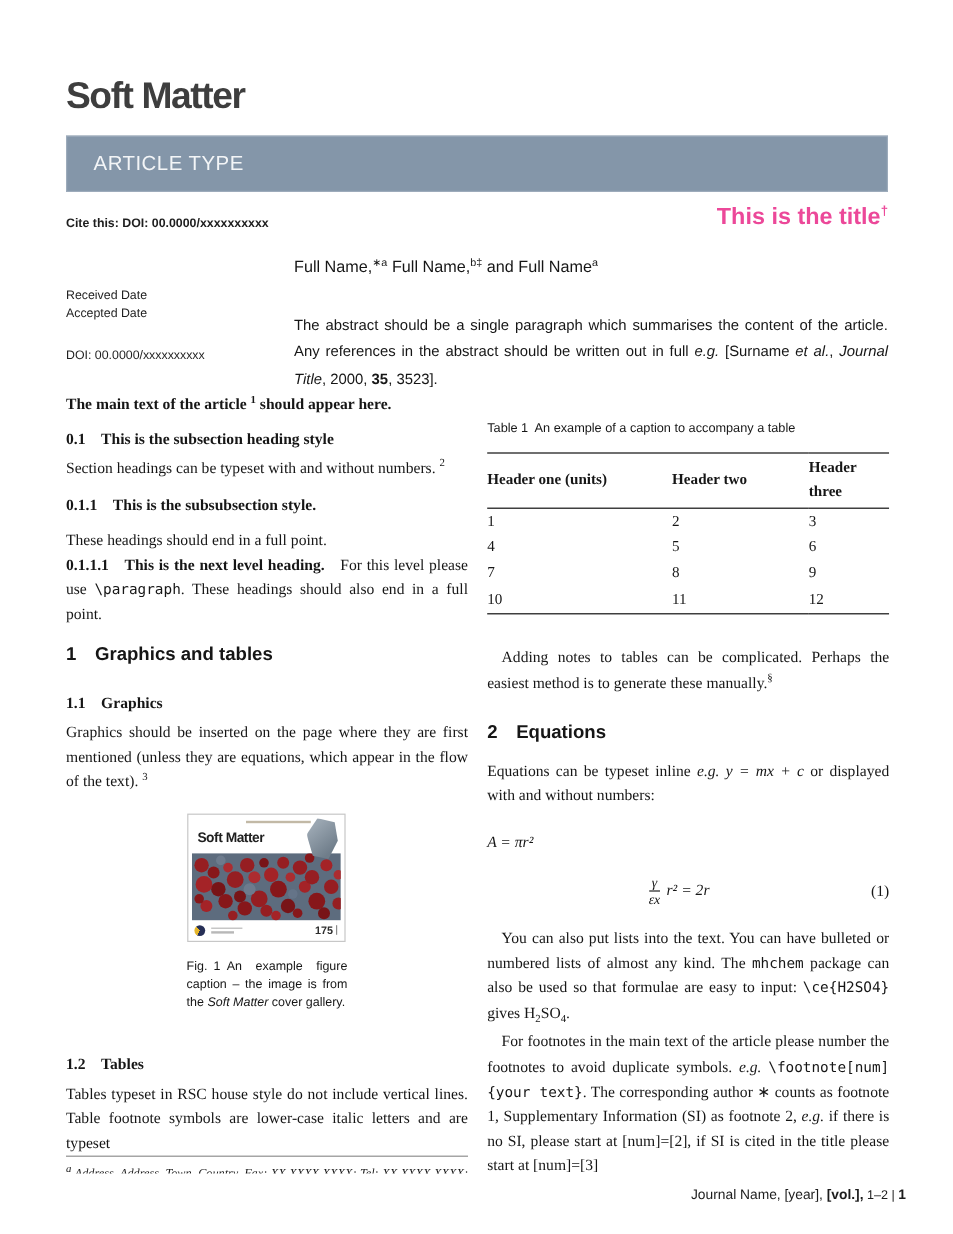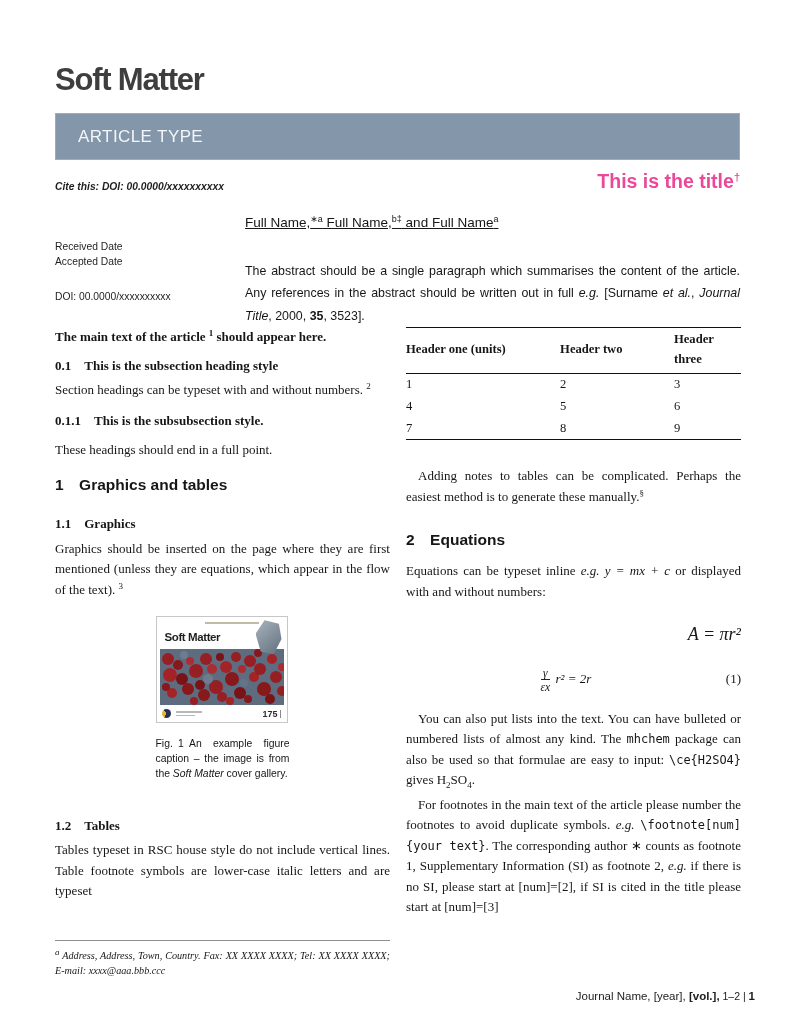--- a/index.html
+++ b/index.html
@@ -9,27 +9,27 @@
   
   .logo{position:absolute;left:55px;top:62px;font-family:"Liberation Sans",sans-serif;
         font-weight:700;font-size:31px;letter-spacing:-1.2px;color:#3e3e3e;}
   .banner{position:absolute;left:55px;top:113px;width:685px;height:47px;background:#8496a9;
           box-sizing:border-box;border:1px solid #9dabbb;display:flex;align-items:center;padding-left:22px;}
   .banner .banner-label{color:#f3f5f7;font-family:"Liberation Sans",sans-serif;font-size:17px;letter-spacing:.4px;}
 
   
   .masthead{position:absolute;left:55px;top:168px;width:685px;display:flex;}
   .meta{width:190px;font-family:"Liberation Sans",sans-serif;font-size:10.3px;color:#1e1e1e;}
-  .meta .cite{margin-top:13px;font-weight:700;font-style:italic;}
+  .meta .cite{margin-top:13px;font-weight:700;}
   .meta .dates{margin-top:47px;line-height:15px;}
   .meta .doi{margin-top:22px;}
   .titlecol{flex:1;}
   .article-title{margin:2px 0 0;font-family:"Liberation Sans",sans-serif;font-weight:700;font-size:19.5px;color:#ec4899;text-align:right;}
   .article-title sup{font-size:11px;}
-  .authors{margin-top:22px;font-family:"Liberation Sans",sans-serif;font-size:13.5px;text-decoration:underline;}
+  .authors{margin-top:22px;font-family:"Liberation Sans",sans-serif;font-size:13.5px;}
   .abstract{margin-top:30px;font-family:"Liberation Sans",sans-serif;font-size:12.4px;line-height:1.8;text-align:justify;}
 
   
   .columns{position:absolute;left:55px;top:327px;width:686px;height:651px;display:flex;gap:16px;
            font-size:13px;line-height:1.58;text-align:justify;overflow:hidden;}
   .col{width:335px;display:flex;flex-direction:column;}
   .columns p{margin:0;}  .mb10{margin-bottom:10px;} .mb14{margin-bottom:14px;} .mb18{margin-bottom:18px;font-weight:bold;}
   .hser{font-weight:700;font-size:13px;margin:8px 0 4px;text-align:left;}
   .hsans{font-family:"Liberation Sans",sans-serif;font-weight:700;font-size:15.5px;margin:12px 0 9px;text-align:left;}
   .indent{text-indent:12px;}
@@ -71,21 +71,21 @@
   .tablecap{font-family:"Liberation Sans",sans-serif;font-size:10.6px;margin:22px 0 11px;text-align:left;}
   table.rsc{width:100%;border-collapse:collapse;border-top:1.4px solid #111;border-bottom:1.4px solid #111;
             font-size:12.6px;margin-bottom:4px;}
   table.rsc th{text-align:left;font-weight:700;border-bottom:1.4px solid #111;padding:2px 0 3px;}
   table.rsc td{padding:1px 0;text-align:left;}
   table.rsc th:nth-child(1),table.rsc td:nth-child(1){width:46%;}
   table.rsc th:nth-child(2),table.rsc td:nth-child(2){width:34%;}
   table.rsc th:nth-child(3),table.rsc td:nth-child(3){width:20%;}
 
   
-  .eq-center{text-align:right;margin:18px 0 8px;font-size:18px;}
+  .eq-center{text-align:left;margin:18px 0 8px;font-size:13px;}
   .eq-row{display:flex;align-items:center;margin:10px 0 16px;}
   .eq-row .eq-body{flex:1;text-align:center;font-size:13px;}
   .eq-label{font-size:13px;}
   .frac{display:inline-flex;flex-direction:column;align-items:center;vertical-align:middle;
         font-style:italic;font-size:11.5px;line-height:1.05;margin-right:2px;}
   .frac .den{border-top:1px solid #222;padding-top:1px;}
 
   
   .pagefooter{position:absolute;right:39px;bottom:26px;font-family:"Liberation Sans",sans-serif;font-size:11.5px;color:#1c1c1c;}
 </style>
@@ -116,20 +116,21 @@
   </div>
 
   <div class="columns">
 
     <div class="col">
       <p class="mb18"><span>The main text of the article </span><sup>1</sup><span> should appear here.</span></p>
       <div class="hser">0.1 This is the subsection heading style</div>
       <p class="mb10"><span>Section headings can be typeset with and without numbers. </span><sup>2</sup></p>
       <div class="hser" style="margin-top:10px;margin-bottom:9px;">0.1.1 This is the subsubsection style.</div>
       <p class="mb14"><span>These headings should end in a full point.</span></p>
+      <p class="mb14"><span class="f-b">0.1.1.1 This is the next level heading.</span><span>  For this level please use </span><span class="f-m">\paragraph</span><span>. These headings should also end in a full point.</span></p>
       <div class="hsans">1 Graphics and tables</div>
       <div class="hser">1.1 Graphics</div>
       <p><span>Graphics should be inserted on the page where they are first mentioned (unless they are equations, which appear in the flow of the text). </span><sup>3</sup></p>
 
       <div class="figwrap">
         <div class="cover">
           <div class="cover-topline"></div>
           <div class="cover-title">Soft Matter</div>
           <div class="cover-shape"></div>
           <svg class="cover-art" viewBox="0 0 124 56" preserveAspectRatio="none">
@@ -193,20 +194,21 @@
       <div class="footblock">
         <div class="footrule"></div>
         <div class="footnotes">
           <p><sup>a</sup><span> Address, Address, Town, Country. Fax: XX XXXX XXXX; Tel: XX XXXX XXXX; E-mail: xxxx@aaa.bbb.ccc</span></p>
 
         </div>
       </div>
     </div>
 
     <div class="col">
+      <div class="tablecap">Table 1 An example of a caption to accompany a table</div>
       <table class="rsc">
         <thead>
           <tr>
               <th>Header one (units)</th>
               <th>Header two</th>
               <th>Header three</th>
             </tr>
         </thead>
         <tbody>
             <tr>
@@ -216,20 +218,25 @@
             </tr>
             <tr>
               <td>4</td>
               <td>5</td>
               <td>6</td>
             </tr>
             <tr>
               <td>7</td>
               <td>8</td>
               <td>9</td>
+            </tr>
+            <tr>
+              <td>10</td>
+              <td>11</td>
+              <td>12</td>
             </tr>
           </tbody>
       </table>
       <p class="indent" style="margin-top:22px;"><span>Adding notes to tables can be complicated. Perhaps the easiest method is to generate these manually.</span><sup>§</sup></p>
       <div class="hsans" style="margin-top:20px;">2 Equations</div>
       <p><span>Equations can be typeset inline </span><span class="f-i">e.g.</span><span> </span><span class="f-mi">y = mx + c</span><span> or displayed with and without numbers:</span></p>
       <div class="eq-center"><span class="f-mi">A = πr²</span></div>
       <div class="eq-row">
         <div class="eq-body">
           <span class="frac">

